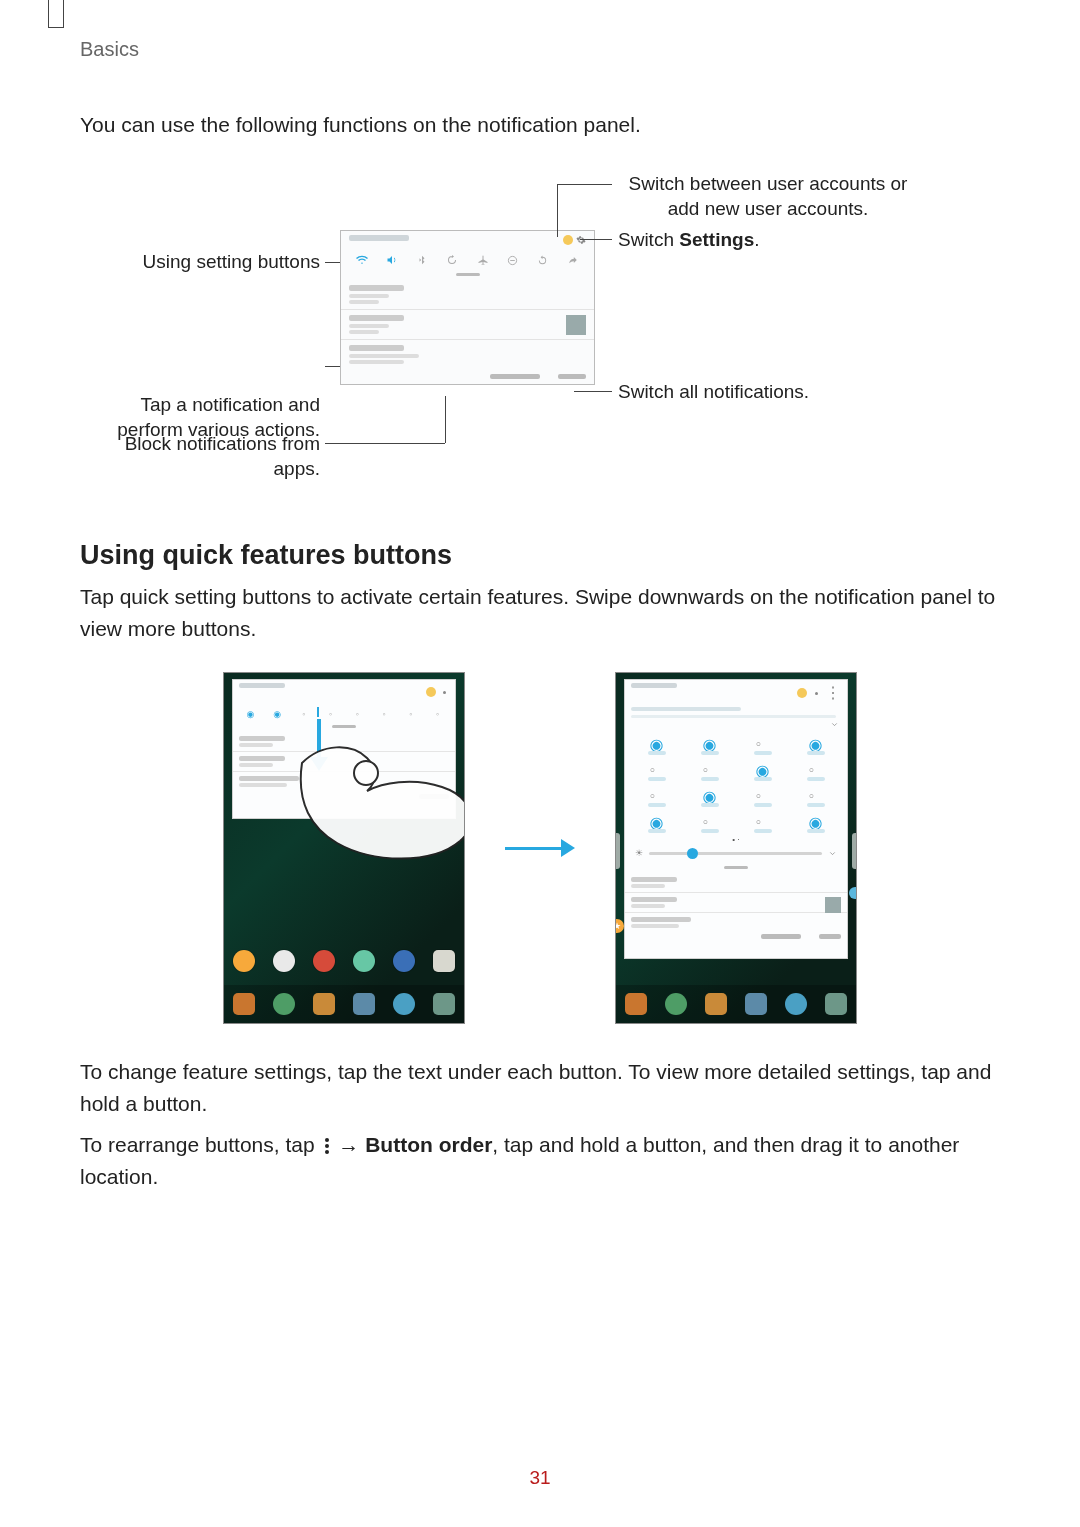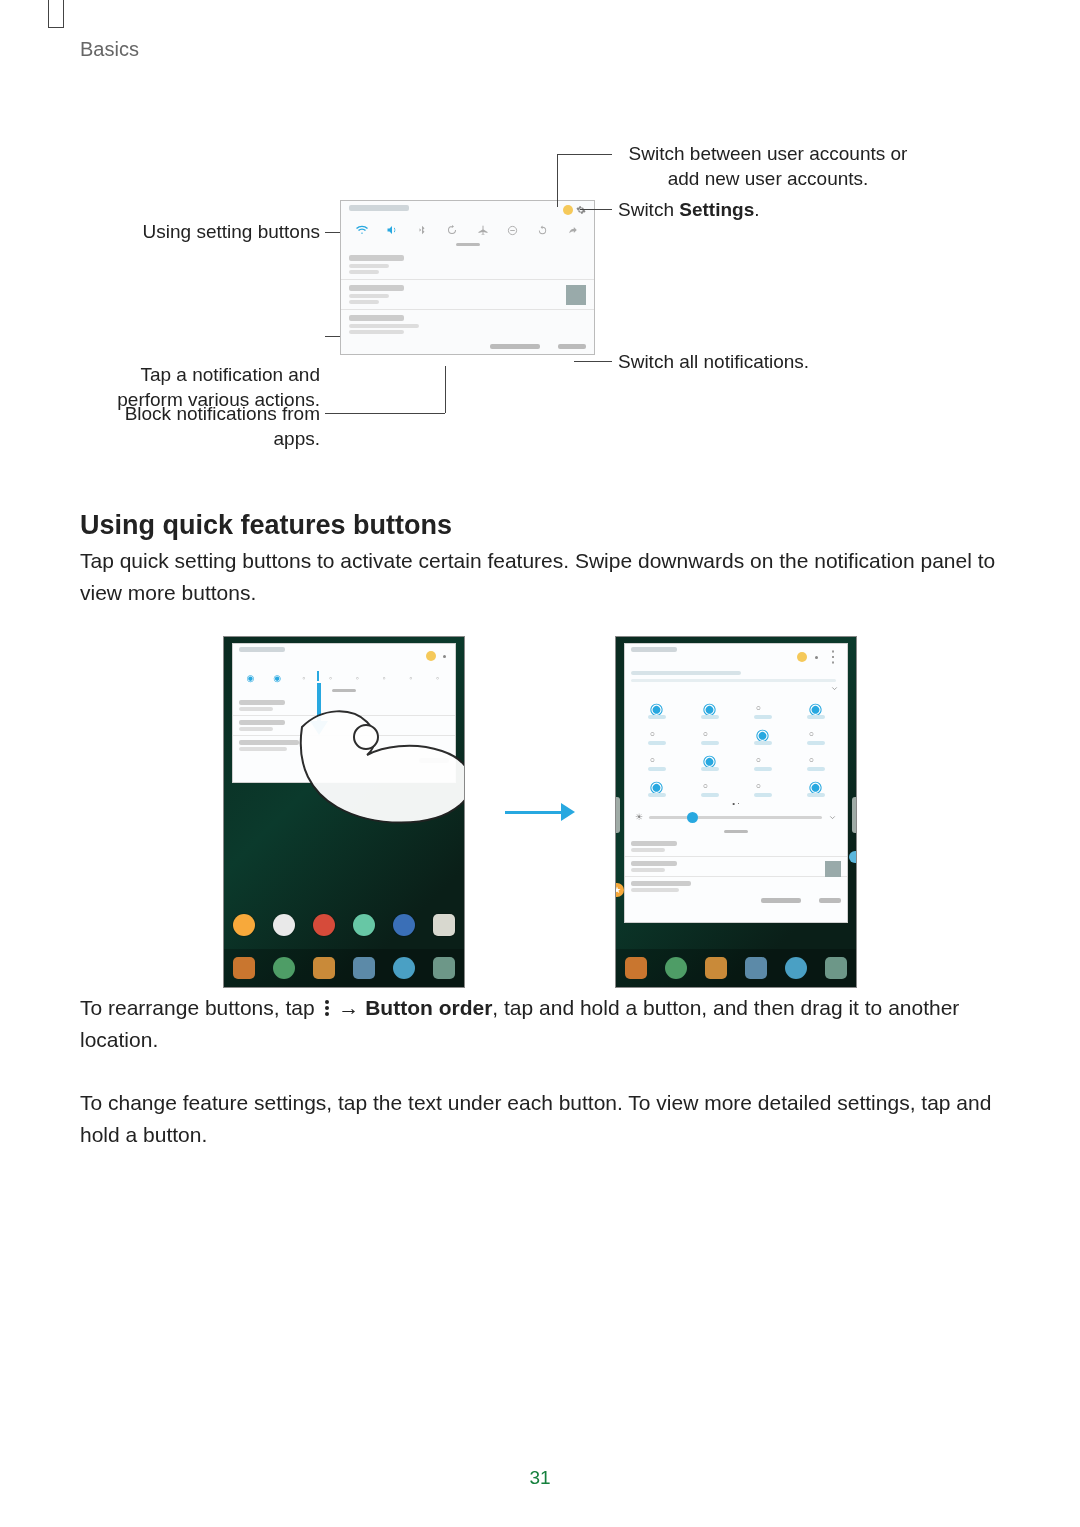--- a/index.html
+++ b/index.html
@@ -55,21 +55,21 @@
   .panel-notif .bar1 { width:55px; height:6px; background:#ccc; border-radius:2px; margin-bottom:3px; }
   .panel-notif .bar2 { width:40px; height:4px; background:#ddd; border-radius:2px; margin-bottom:2px; }
   .panel-notif .bar3 { width:30px; height:4px; background:#ddd; border-radius:2px; }
   .panel-notif .thumb { float:right; width:20px; height:20px; background:#9aa; margin-left:4px; }
   .panel-footer { display:flex; justify-content:flex-end; gap:18px; padding:5px 8px; }
   .panel-footer .chip { width:50px; height:5px; background:#bbb; border-radius:2px; }
   .user-dot { width:10px; height:10px; border-radius:50%; background:#f5c95a; display:inline-block; }
   .gear-dot { width:10px; height:10px; display:inline-block; }
 
   .subhead { font-size: 27px; font-weight: 600; color: #222; margin-top: 60px; }
-  .body-p { font-size: 21px; color: #222; line-height: 1.5; margin-top: 4px; }
+  .body-p { font-size: 21px; color: #222; line-height: 1.5; margin-top: 10px; }
   .body-p b { font-weight: 600; }
 
   .demo-row { display:flex; align-items:center; justify-content:center; gap:40px; margin-top:28px; }
   .device {
     width: 242px; height: 352px;
     background: linear-gradient(135deg,#0a2a20 0%, #0b3a2c 40%, #0a1f18 80%);
     border: 1px solid #888;
     position: relative;
     overflow: hidden;
   }
@@ -100,32 +100,33 @@
   .edge-tab { position:absolute; top:160px; width:16px; height:36px; background:#9faba6; border-radius:3px; }
   .edge-tab.left { left:-12px; }
   .edge-tab.right { right:-12px; }
   .dot-r { position:absolute; right:-5px; top:214px; width:12px; height:12px; border-radius:50%; background:#5bb7dd; }
   .dot-star { position:absolute; left:-6px; top:246px; width:14px; height:14px; border-radius:50%; background:#f7a93b; display:flex; align-items:center; justify-content:center; color:#fff; font-size:9px; }
 
   .mid-arrow { width:70px; height:18px; position:relative; }
   .mid-arrow .line { position:absolute; left:0; top:8px; height:3px; width:56px; background:#28a8e0; }
   .mid-arrow .ah { position:absolute; right:0; top:0; width:0; height:0; border-top:9px solid transparent; border-bottom:9px solid transparent; border-left:14px solid #28a8e0; }
 
-  .page-no { position:absolute; left:0; right:0; bottom:38px; text-align:center; font-size:19px; color:#15803d; }
+  .page-no { position:absolute; left:0; right:0; bottom:38px; text-align:center; font-size:19px; color:#b91c1c; }
   .more-icon { display:inline-block; width:12px; vertical-align:middle; position:relative; top:-1px; }
   .more-icon span { display:block; width:4px; height:4px; border-radius:50%; background:#222; margin:2px auto; }
 </style>
 </head>
 <body>
 
 <div class="tab-edge"></div>
 <div class="header-label">Basics</div>
 
 <div class="content">
 
+  <p class="intro-line">You can use the following functions on the notification panel.</p>
 
   <div class="diagram-wrap">
 
     <div class="callout-left" style="left:0; top:80px; width:240px;">Using setting buttons</div>
     <div class="callout-line-h" style="left:245px; top:92px; width:20px;"></div>
 
     <div class="callout-left" style="left:0; top:183px; width:240px;margin-top:40px;">Tap a notification and perform various actions.</div>
     <div class="callout-line-h" style="left:245px; top:196px; width:20px;"></div>
 
     <div class="callout-left" style="left:0; top:262px; width:240px;">Block notifications from apps.</div>
@@ -415,21 +416,21 @@
         <span class="dock-ic" style="background:#c9762f"></span>
         <span class="dock-ic" style="background:#4e9d66;border-radius:50%;"></span>
         <span class="dock-ic" style="background:#c98a39"></span>
         <span class="dock-ic" style="background:#5c8aa8"></span>
         <span class="dock-ic" style="background:#4aa0c4;border-radius:50%;"></span>
         <span class="dock-ic" style="background:#6d9788"></span>
       </div>
     </div>
   </div>
 
+  <p class="body-p" style="margin-top:32px;">To change feature settings, tap the text under each button. To view more detailed settings, tap and hold a button.</p>
+
   <p class="body-p">
     <span>To rearrange buttons, tap </span><span class="more-icon"><span></span><span></span><span></span></span><span> → </span><b>Button order</b><span>, tap and hold a button, and then drag it to another location.</span>
   </p>
 
-  <p class="body-p" style="margin-top:32px;">To change feature settings, tap the text under each button. To view more detailed settings, tap and hold a button.</p>
-
 </div>
 
 <div class="page-no">31</div>
 
 </body></html>

